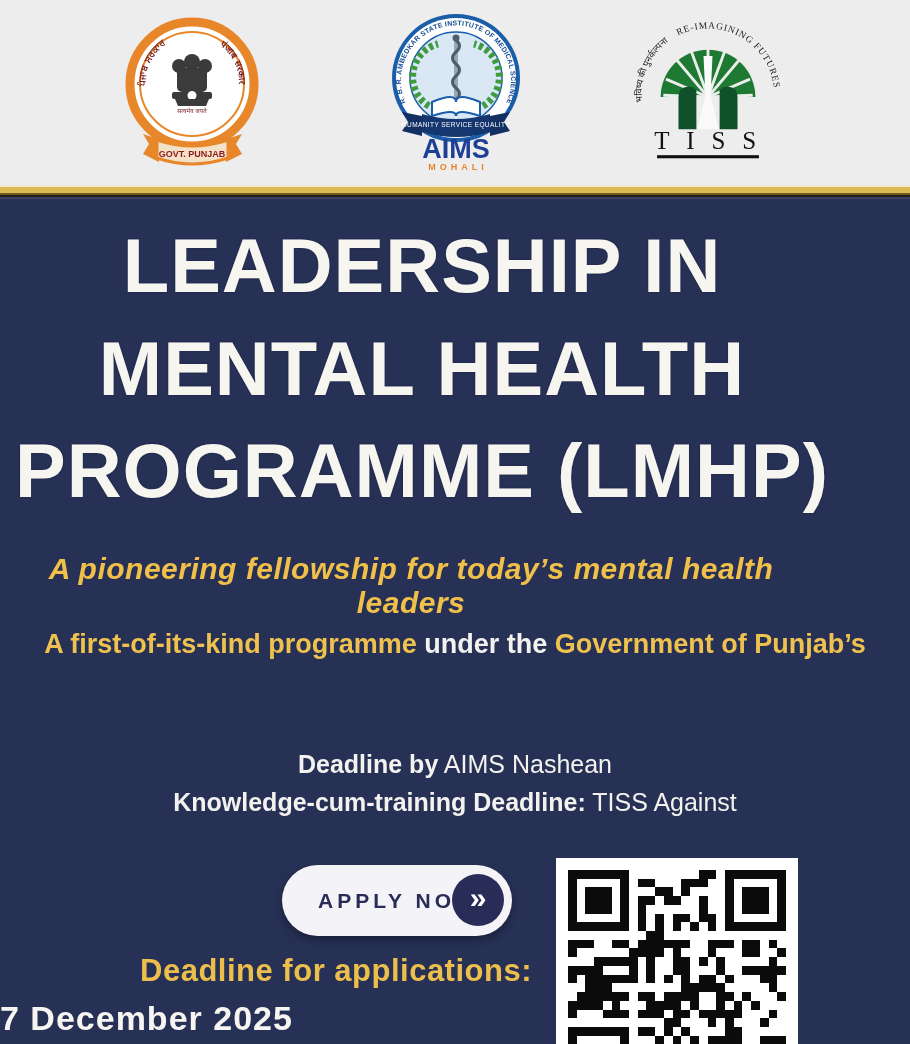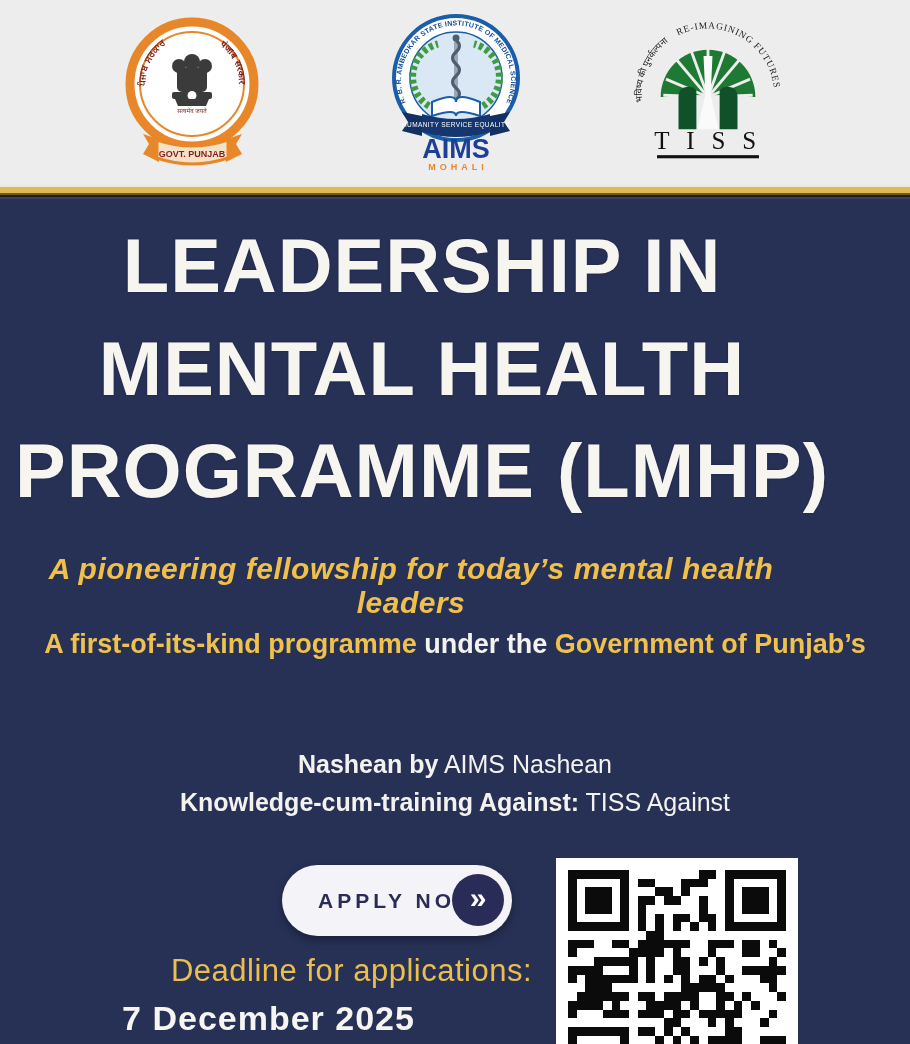--- a/index.html
+++ b/index.html
@@ -45,22 +45,22 @@
   .apply-circle{
     position:absolute;right:8px;top:9px;width:52px;height:52px;border-radius:50%;
     background:#2A2C58;display:flex;align-items:center;justify-content:center;
   }
   .apply-chevron{color:#FFFFFF;font-size:30px;font-weight:bold;line-height:1;margin-top:-4px;}
   
   .qr-box{left:556px;top:858px;width:242px;height:250px;background:#FFFFFF;
     display:flex;justify-content:center;box-sizing:border-box;padding-top:12px;}
   
   .deadline{left:0;top:953px;width:532px;text-align:right;
-    color:#ECBE4C;font-size:31px;font-weight:normal;letter-spacing:.5px;}
-  .date{left:0;top:999px;width:537px;text-align:center;
+    color:#ECBE4C;font-size:31px;font-weight:bold;letter-spacing:.5px;}
+  .date{left:0;top:999px;width:537px;text-align:left;
     color:#F6F5F2;font-size:34px;font-weight:bold;letter-spacing:1px;}
   .logo{position:absolute;}
 </style>
 </head>
 <body>
 
 <div class="poster">
 
   <div class="abs header">
 
@@ -173,24 +173,24 @@
   <div class="abs title-line" style="top:331px">MENTAL HEALTH</div>
   <div class="abs title-line" style="top:433px">PROGRAMME (LMHP)</div>
 
   <div class="abs subtitle">A pioneering fellowship for today’s mental health leaders</div>
 
   <div class="abs desc" style="top:629px">
     <span class="gold">A first-of-its-kind programme</span><span> under the </span><span class="gold">Government of Punjab’s</span>
   </div>
 
   <div class="abs cred" style="top:750px">
-    <b>Nashean by</b><span> AIMS Nashean</span>
+    <b>Deadline by</b><span> AIMS Nashean</span>
   </div>
   <div class="abs cred" style="top:788px">
-    <b>Knowledge-cum-training Against:</b><span> TISS Against</span>
+    <b>Knowledge-cum-training Deadline:</b><span> TISS Against</span>
   </div>
 
   <button class="abs apply-btn">
     <span class="apply-label">APPLY NOW</span>
     <span class="apply-circle">
       <span class="apply-chevron">»</span>
     </span>
   </button>
 
   <div class="abs qr-box">

